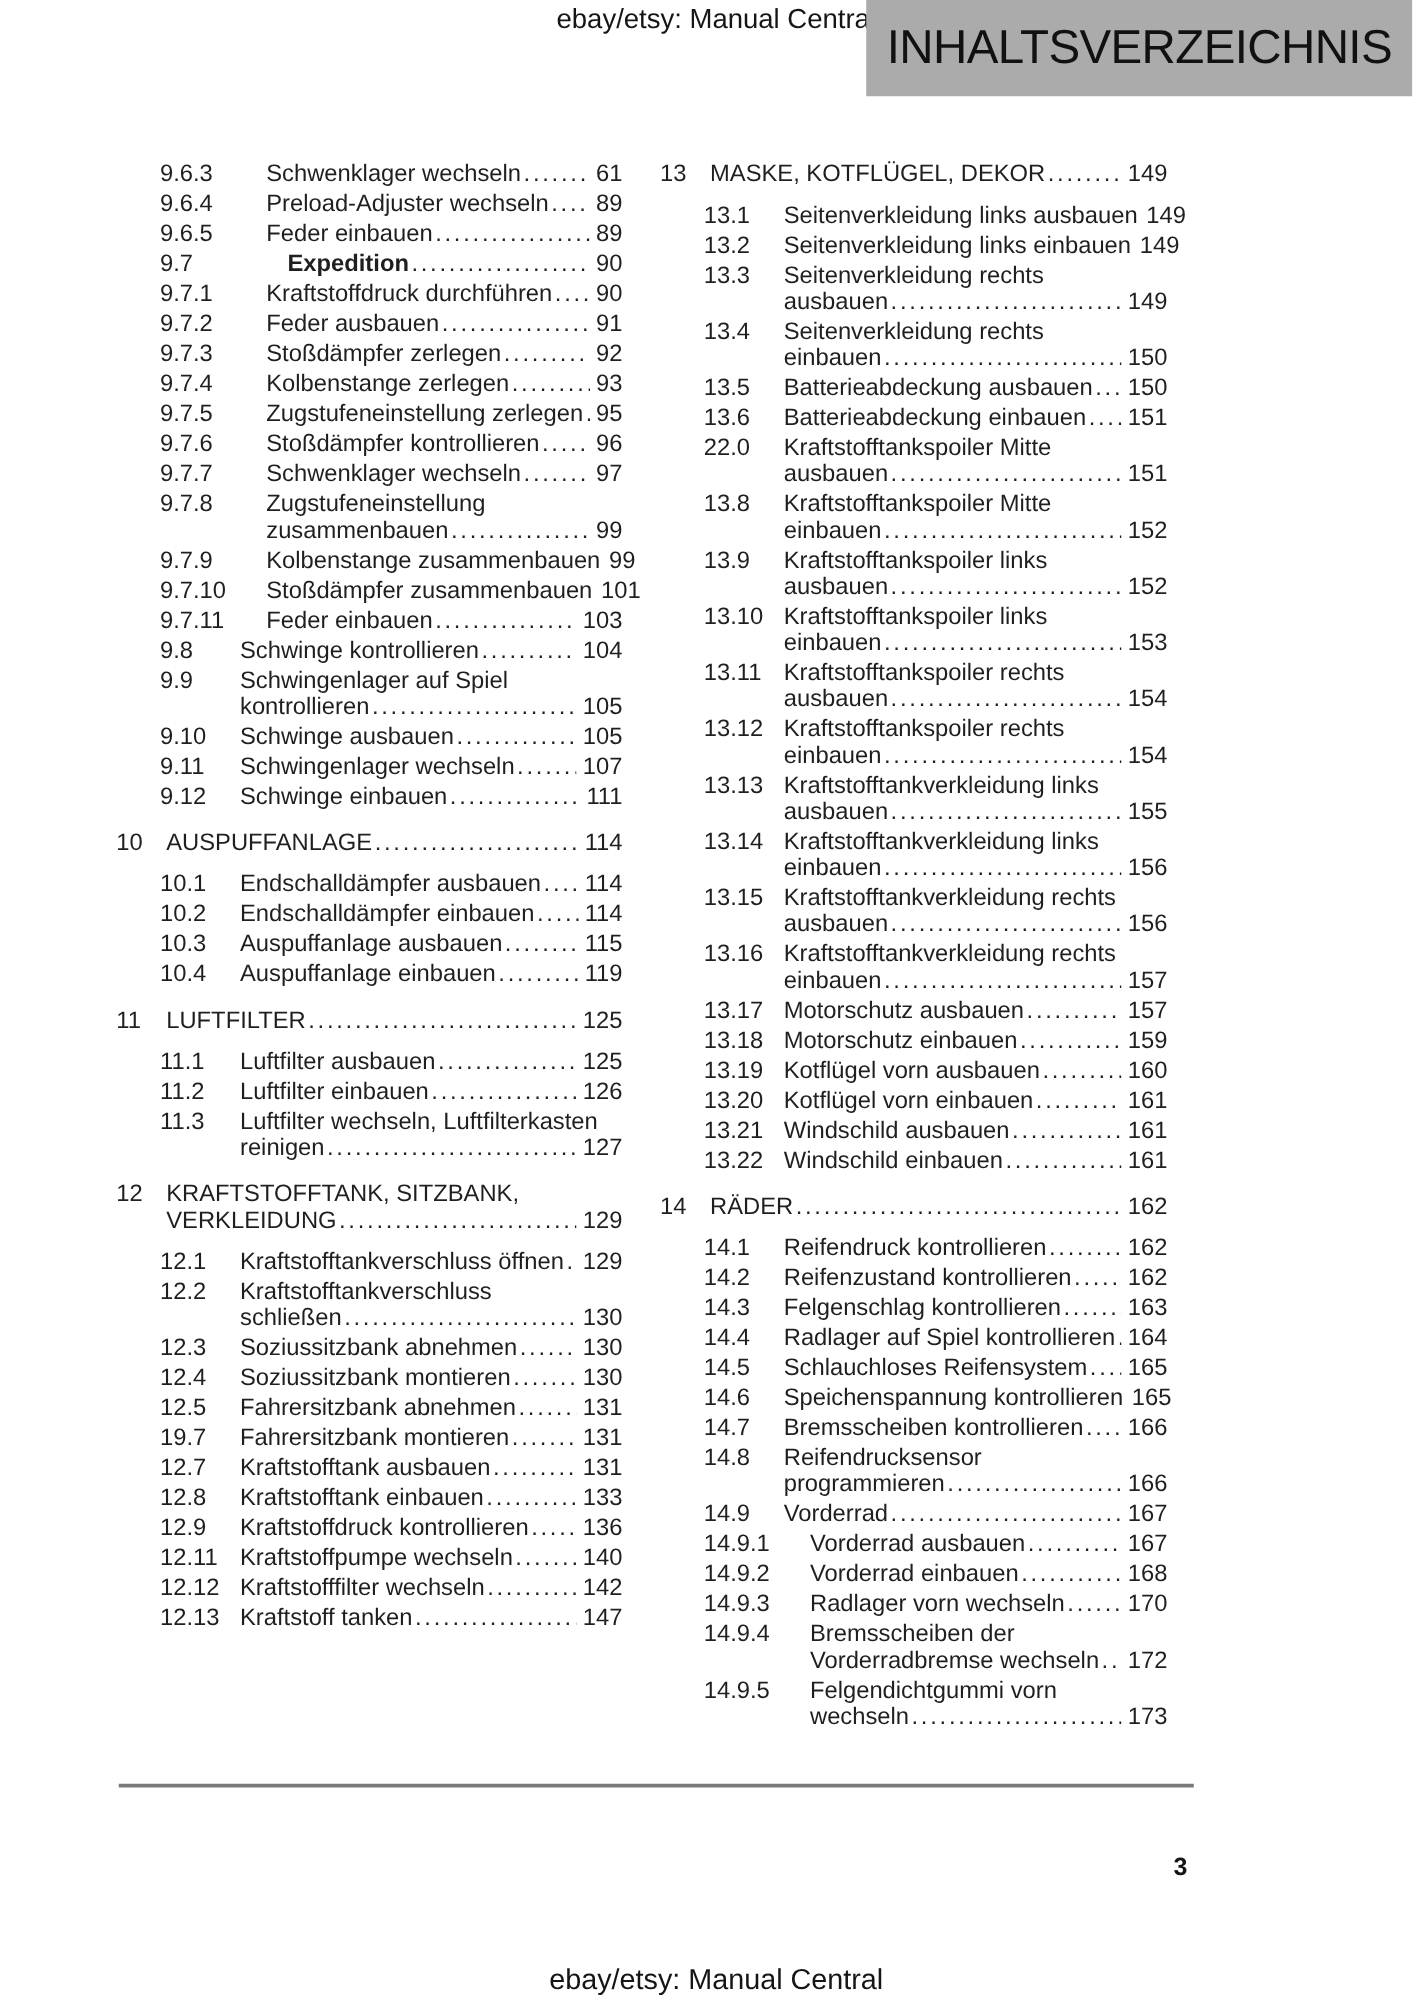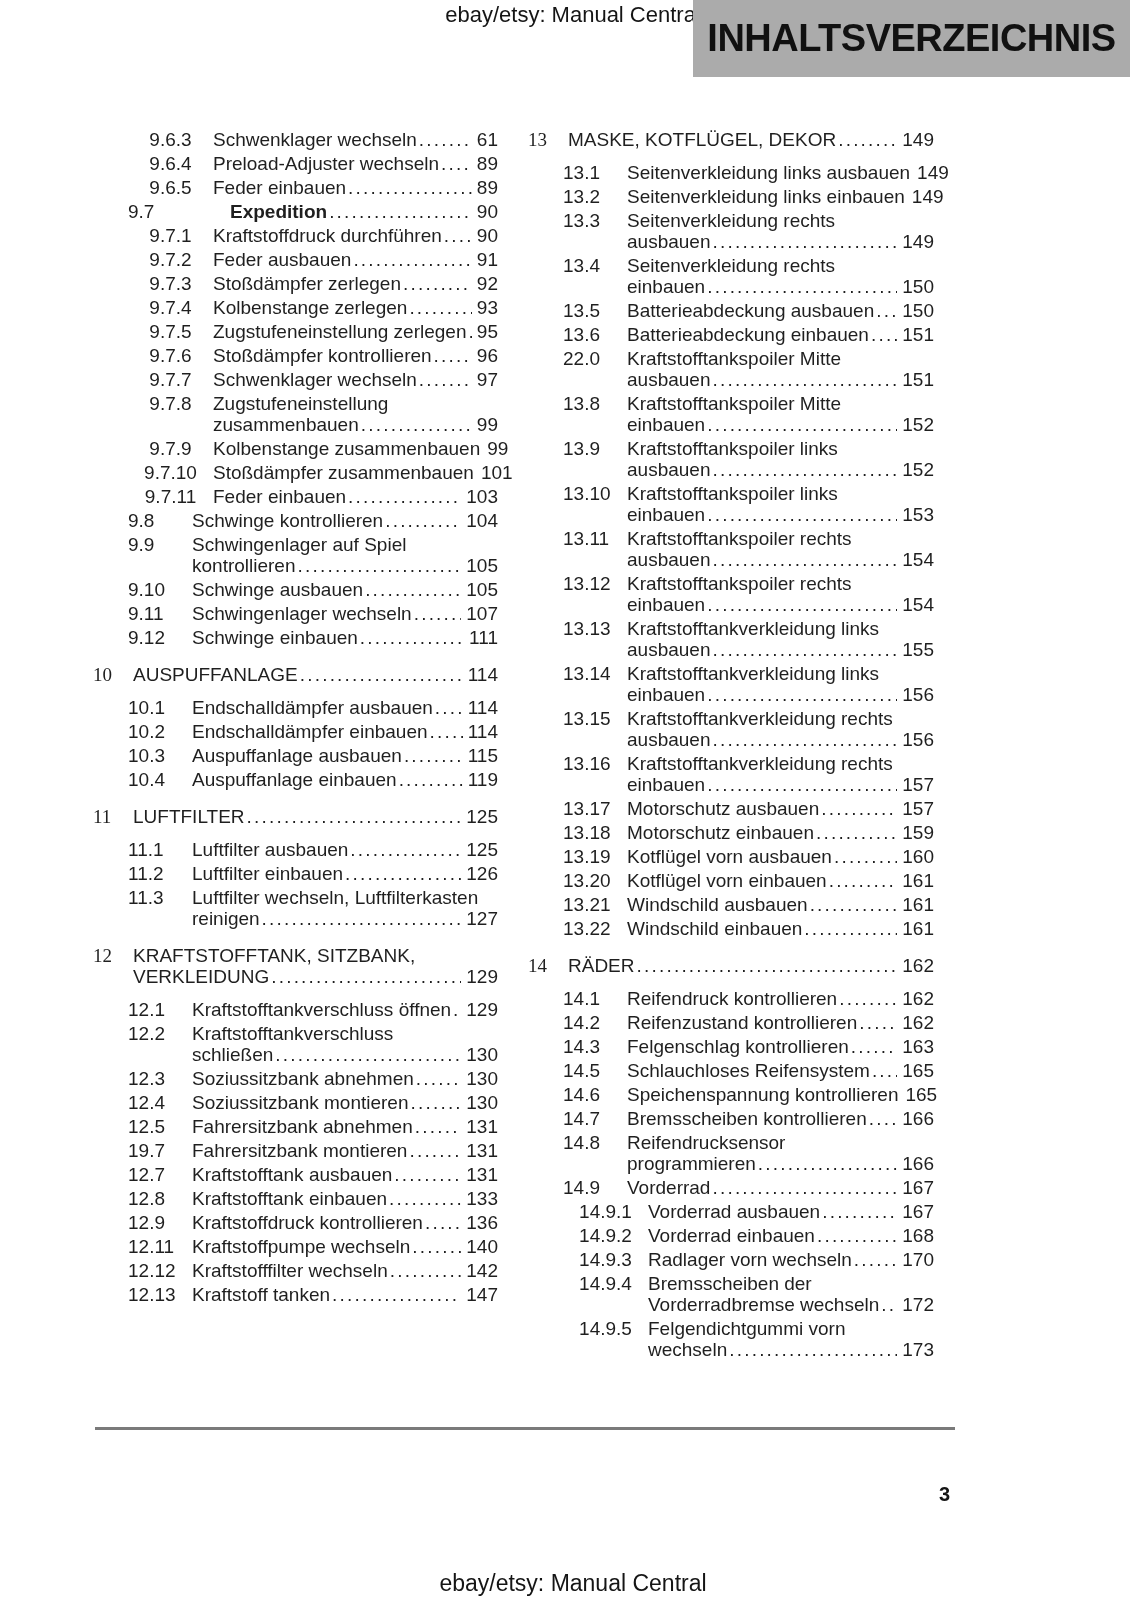--- a/index.html
+++ b/index.html
@@ -34,45 +34,45 @@
     left: 693px;
     width: 437px;
     height: 77px;
     background: var(--banner-bg, #ababab);
     display: flex;
     align-items: center;
     justify-content: center;
   }
   .title-banner .title-text {
     font-size: 38px;
-    font-weight: bold;
+    font-weight: normal;
     letter-spacing: -0.5px;
     color: #111111;
     white-space: nowrap;
   }
   
   .col {
     position: absolute;
     top: 129px;
     font-size: 19px;
     line-height: 21px;
   }
   .col-left  { left: 93px;  width: 405px; }
   .col-right { left: 528px; width: 406px; }
 
   .entry { display: flex; margin-bottom: 3px; }
   .entry.lvl0 { margin-top: 16px; margin-bottom: 12px; }
   .col .entry:first-child { margin-top: 0; }
   .entry.bold .e-title { font-weight: bold; margin-left: 38px; }
 
   .e-num { flex: none; white-space: nowrap; }
-  .lvl0 .e-num { width: 40px; font-family: Liberation Serif, serif; }
+  .lvl0 .e-num { width: 40px; }
   .lvl1 .e-num, .lvl2 .e-num { margin-left: 35px; }
   .lvl1 .e-num { width: 64px; }
-  .lvl2 .e-num { width: 85px; text-align: center; }
+  .lvl2 .e-num { width: 85px; }
 
   .e-box { flex: 1 1 0; min-width: 0; }
   .e-line { white-space: nowrap; }
   .e-line.last { display: flex; align-items: baseline; }
   .e-title { flex: none; white-space: pre; }
   .e-dots {
     flex: 1 1 0;
     min-width: 0;
     overflow: hidden;
     white-space: nowrap;
@@ -827,20 +827,30 @@
         <span class="e-num">14.3</span>
         <div class="e-box">
           <div class="e-line last">
             <span class="e-title">Felgenschlag kontrollieren</span>
             <span class="e-dots">..............................................................................................................</span>
             <span class="e-page">163</span>
           </div>
         </div>
       </div>
       <div class="entry lvl1">
+        <span class="e-num">14.4</span>
+        <div class="e-box">
+          <div class="e-line last">
+            <span class="e-title">Radlager auf Spiel kontrollieren</span>
+            <span class="e-dots">..............................................................................................................</span>
+            <span class="e-page">164</span>
+          </div>
+        </div>
+      </div>
+      <div class="entry lvl1">
         <span class="e-num">14.5</span>
         <div class="e-box">
           <div class="e-line last">
             <span class="e-title">Schlauchloses Reifensystem</span>
             <span class="e-dots">..............................................................................................................</span>
             <span class="e-page">165</span>
           </div>
         </div>
       </div>
       <div class="entry lvl1">

